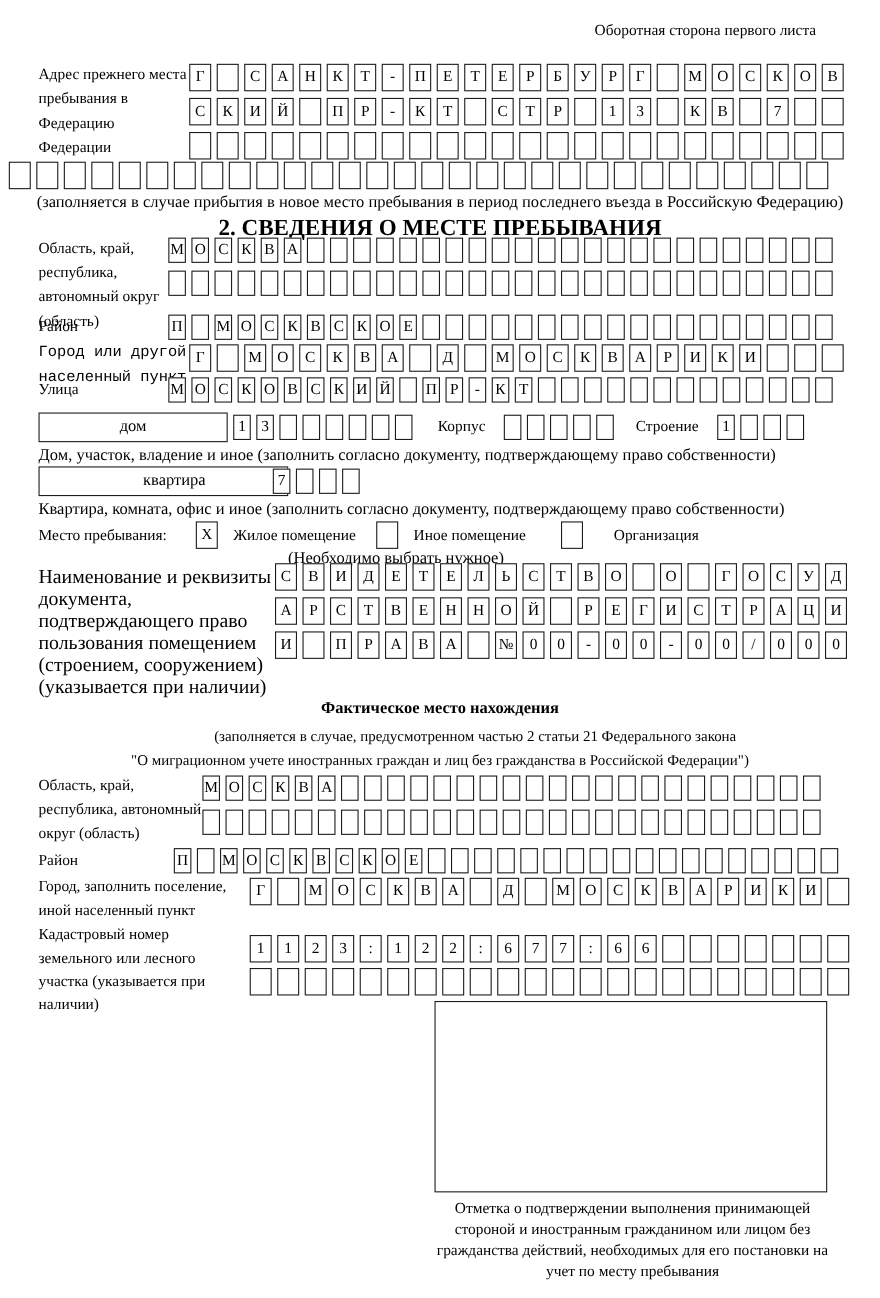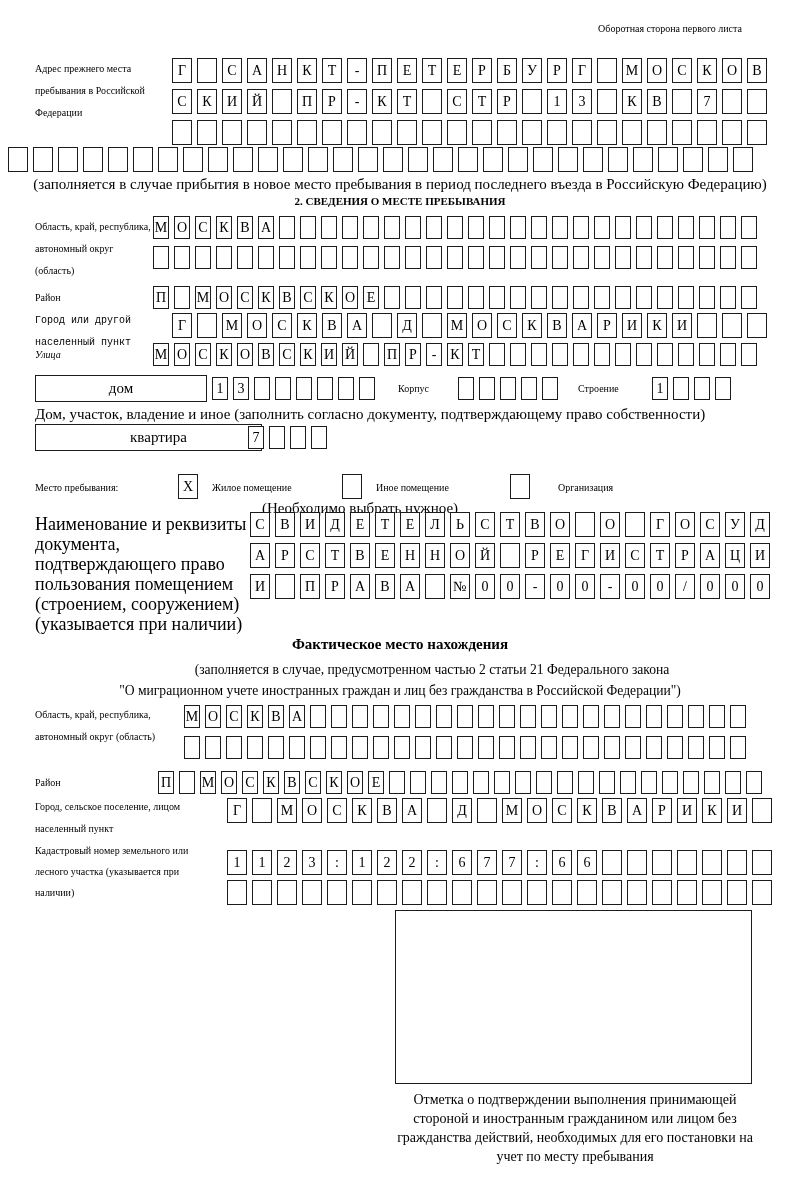--- a/index.html
+++ b/index.html
@@ -1,39 +1,39 @@
 <!DOCTYPE html>
 <html><head>
 <meta charset="utf-8">
 <style>
   html,body{margin:0;padding:0;background:#fff;}
   .page{position:relative;width:800px;height:1180px;background:#ffffff;overflow:hidden;
         font-family:"Liberation Serif", serif;color:#000;}
   .abs{position:absolute;}
-  .lbl{font-size:10px;line-height:22px;}
+  .lbl{font-size:14px;line-height:22px;}
   .cap{font-size:15px;}
   .center{text-align:center;width:800px;left:0;}
   .bold{font-weight:bold;}
   .boxrow{display:flex;gap:5px;}
   .box{border:1.5px solid #1c1c1c;background:#fff;display:inline-flex;flex:none;
        align-items:center;justify-content:center;font-size:14px;font-family:"Liberation Serif",serif;}
   .rowA .box{width:18px;height:23px;}
   .rowB .box{width:14px;height:21px;}
   .fieldbox{border:1.5px solid #1c1c1c;display:flex;align-items:center;justify-content:center;
             font-size:15px;background:#fff;}
   .stamp{border:1.7px solid #1c1c1c;background:#fff;}
 </style>
 </head>
 <body>
 
 <div class="page">
 
   <div class="abs lbl" style="top:18px;right:58px;">Оборотная сторона первого листа</div>
 
-  <div class="abs lbl" style="left:35px;top:58px;width:138px;">Адрес прежнего места пребывания в Российской Федерации</div>
+  <div class="abs lbl" style="left:35px;top:58px;width:138px;">Адрес прежнего места пребывания в Федерацию Федерации</div>
   <div class="abs boxrow rowA" style="left:172px;top:58px;">
       <span class="box">Г</span>
       <span class="box"></span>
       <span class="box">С</span>
       <span class="box">А</span>
       <span class="box">Н</span>
       <span class="box">К</span>
       <span class="box">Т</span>
       <span class="box">-</span>
       <span class="box">П</span>
@@ -132,21 +132,21 @@
       <span class="box"></span>
       <span class="box"></span>
       <span class="box"></span>
       <span class="box"></span>
       <span class="box"></span>
       <span class="box"></span>
       <span class="box"></span>
     </div>
   <div class="abs cap center" style="top:176px;">(заполняется в случае прибытия в новое место пребывания в период последнего въезда в Российскую Федерацию)</div>
 
-  <div class="abs center bold" style="top:195px;font-size:11px;">2. СВЕДЕНИЯ О МЕСТЕ ПРЕБЫВАНИЯ</div>
+  <div class="abs center bold" style="top:195px;font-size:21px;">2. СВЕДЕНИЯ О МЕСТЕ ПРЕБЫВАНИЯ</div>
 
   <div class="abs lbl" style="left:35px;top:216px;width:116px;">Область, край, республика, автономный округ (область)</div>
   <div class="abs boxrow rowB" style="left:153px;top:216px;">
       <span class="box">М</span>
       <span class="box">О</span>
       <span class="box">С</span>
       <span class="box">К</span>
       <span class="box">В</span>
       <span class="box">А</span>
       <span class="box"></span>
@@ -259,21 +259,21 @@
       <span class="box">А</span>
       <span class="box">Р</span>
       <span class="box">И</span>
       <span class="box">К</span>
       <span class="box">И</span>
       <span class="box"></span>
       <span class="box"></span>
       <span class="box"></span>
     </div>
 
-  <div class="abs lbl" style="left:35px;top:344px;font-style:italic;">Улица</div>
+  <div class="abs lbl" style="left:35px;top:344px;">Улица</div>
   <div class="abs boxrow rowB" style="left:153px;top:343px;">
       <span class="box">М</span>
       <span class="box">О</span>
       <span class="box">С</span>
       <span class="box">К</span>
       <span class="box">О</span>
       <span class="box">В</span>
       <span class="box">С</span>
       <span class="box">К</span>
       <span class="box">И</span>
@@ -327,20 +327,21 @@
     </div>
   <div class="abs cap" style="left:35px;top:406px;">Дом, участок, владение и иное (заполнить согласно документу, подтверждающему право собственности)</div>
 
   <div class="abs fieldbox" style="left:35px;top:424px;width:205px;height:25px;padding-left:20px;">квартира</div>
   <div class="abs boxrow rowB" style="left:248px;top:426px;">
       <span class="box">7</span>
       <span class="box"></span>
       <span class="box"></span>
       <span class="box"></span>
     </div>
+  <div class="abs cap" style="left:35px;top:455px;">Квартира, комната, офис и иное (заполнить согласно документу, подтверждающему право собственности)</div>
 
   <div class="abs" style="left:0;top:474px;width:800px;height:30px;">
     <span class="abs lbl" style="left:35px;top:3px;">Место пребывания:</span>
     <span class="abs boxrow rowA" style="left:178px;top:0;">
         <span class="box">X</span>
       </span>
     <span class="abs lbl" style="left:212px;top:3px;">Жилое помещение</span>
     <span class="abs boxrow rowA" style="left:342px;top:0;">
         <span class="box"></span>
       </span>
@@ -513,21 +514,21 @@
       <span class="box"></span>
       <span class="box"></span>
       <span class="box"></span>
       <span class="box"></span>
       <span class="box"></span>
       <span class="box"></span>
       <span class="box"></span>
       <span class="box"></span>
     </div>
 
-  <div class="abs lbl" style="left:35px;top:796px;width:195px;">Город, сельское поселение, лицом населенный пункт</div>
+  <div class="abs lbl" style="left:35px;top:796px;width:195px;">Город, заполнить поселение, иной населенный пункт</div>
   <div class="abs boxrow rowA" style="left:227px;top:798px;">
       <span class="box">Г</span>
       <span class="box"></span>
       <span class="box">М</span>
       <span class="box">О</span>
       <span class="box">С</span>
       <span class="box">К</span>
       <span class="box">В</span>
       <span class="box">А</span>
       <span class="box"></span>

